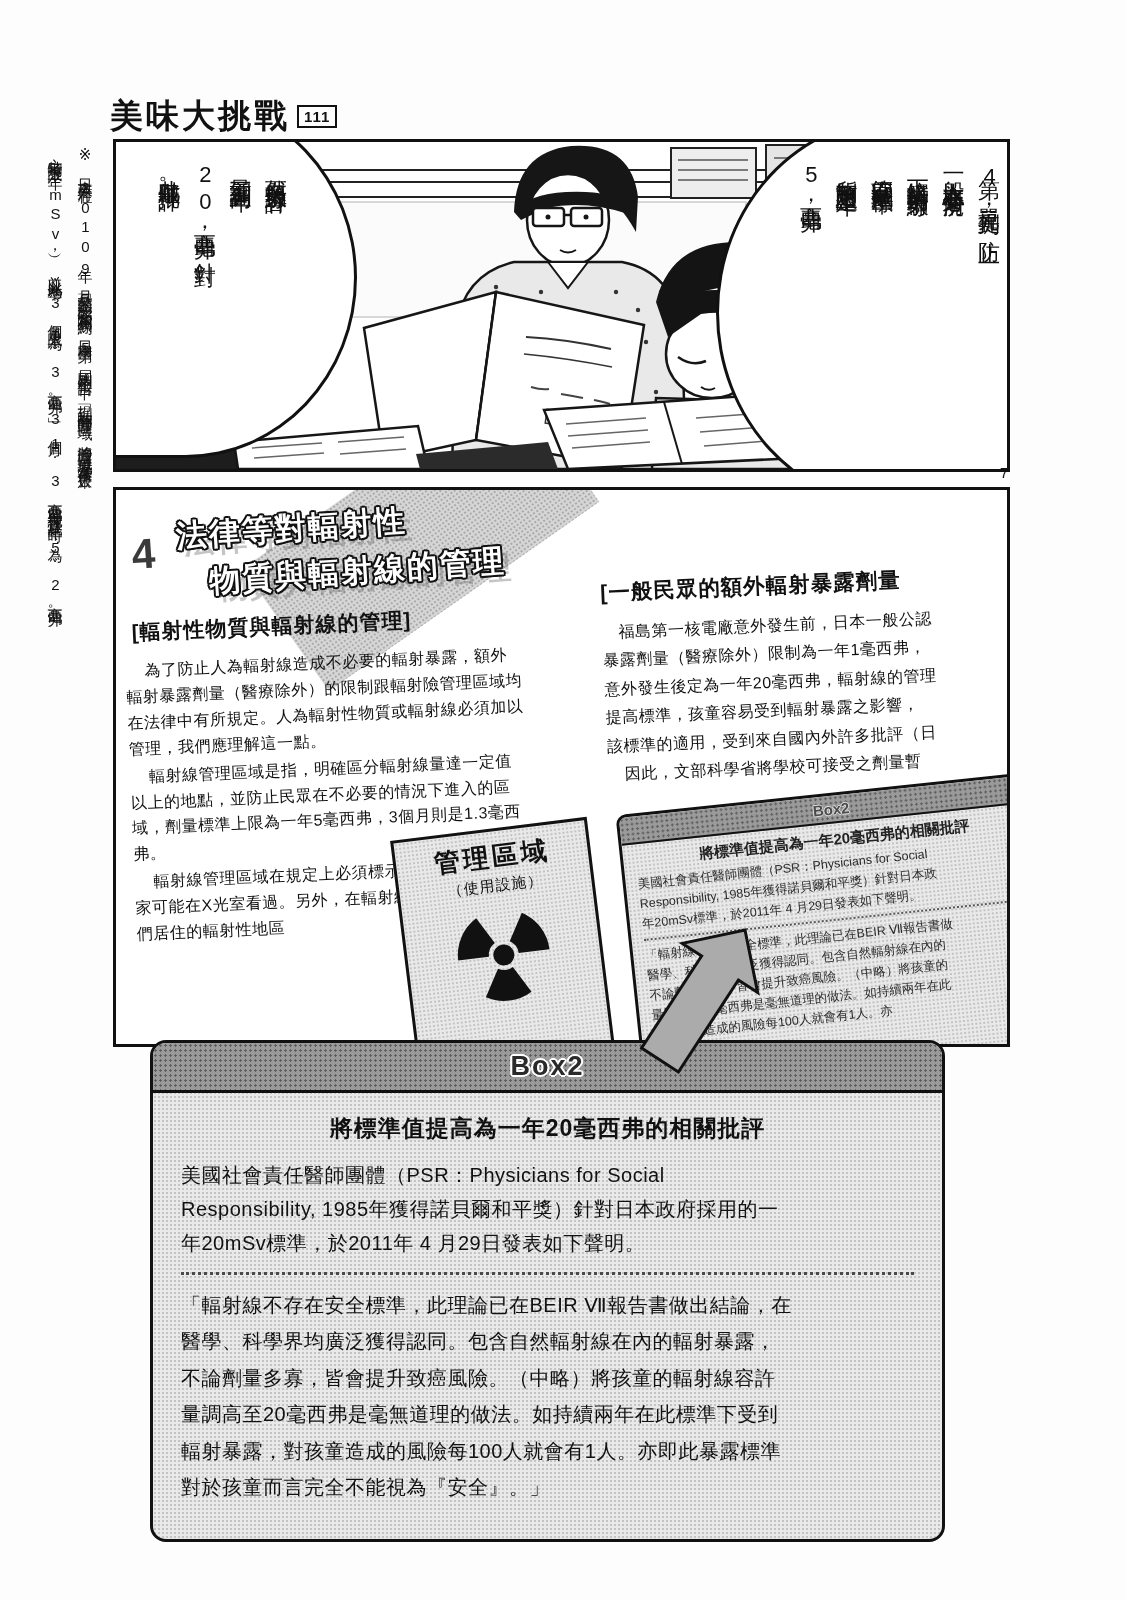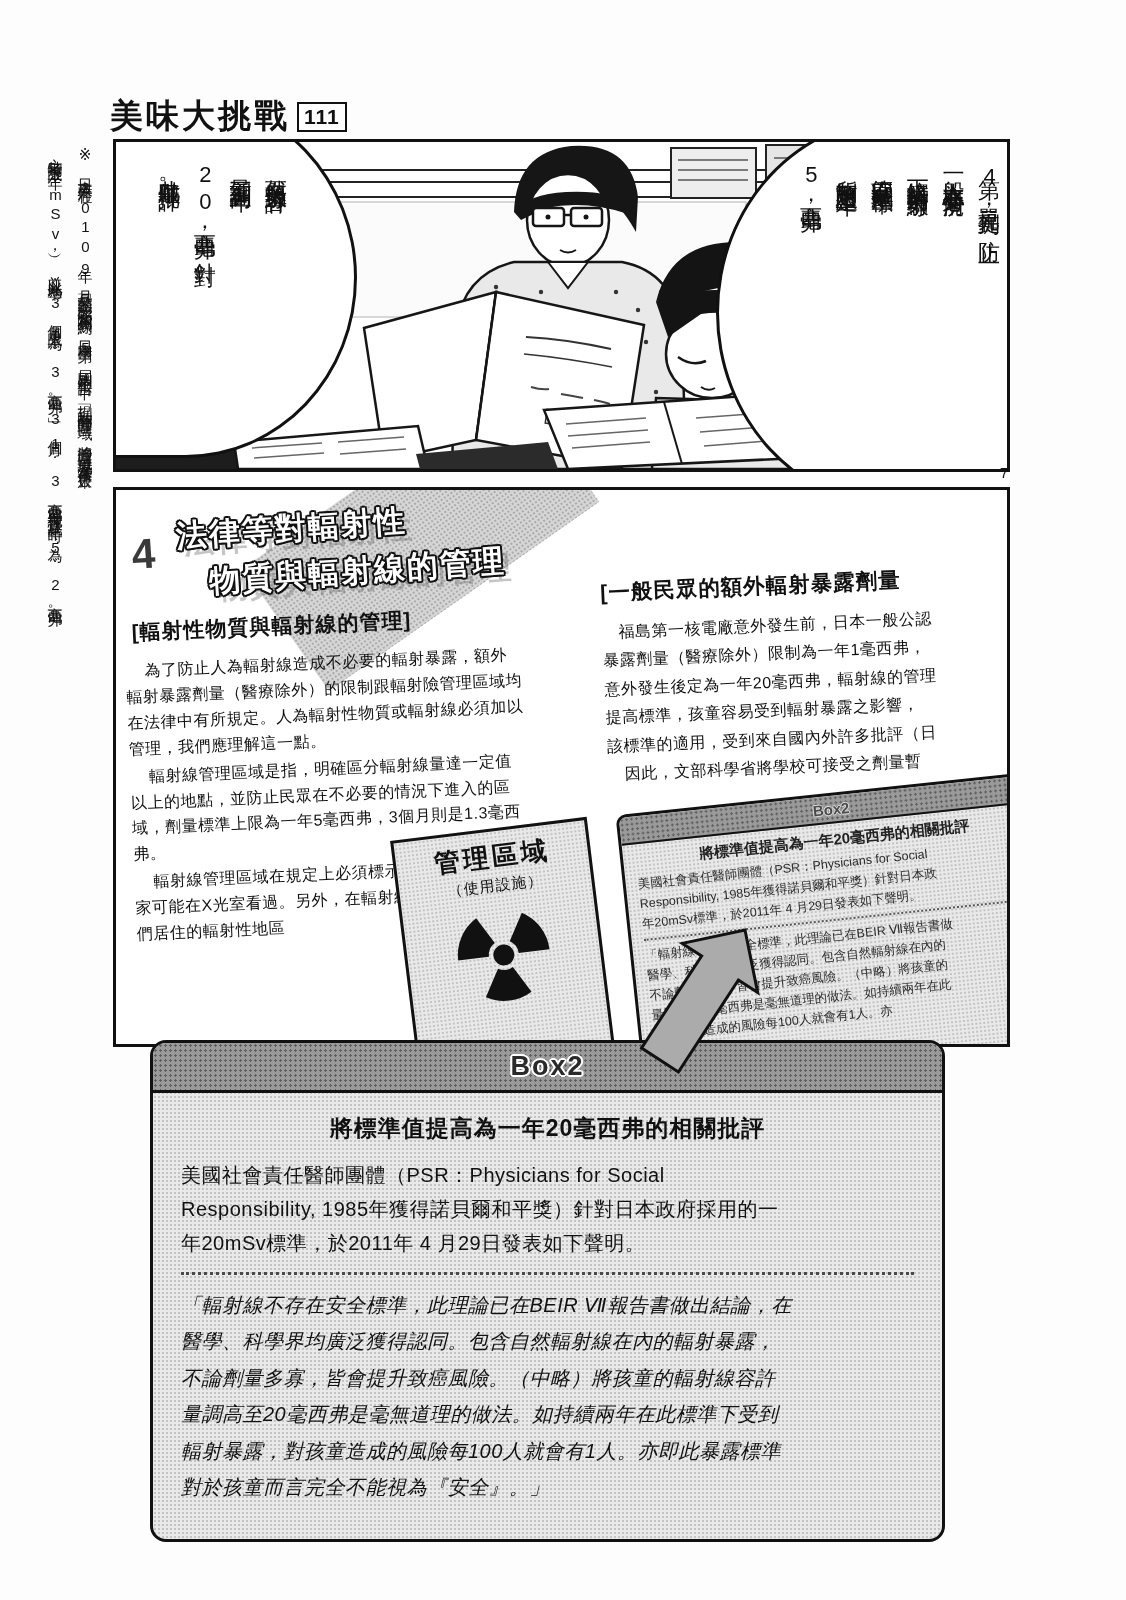--- a/index.html
+++ b/index.html
@@ -6,21 +6,21 @@
   body{
     width:1126px;height:1600px;position:relative;background:#fdfdfd;
     font-family:"Liberation Sans","DejaVu Sans",sans-serif;color:#111;
     overflow:hidden;
   }
   .vtext{writing-mode:vertical-rl;text-orientation:upright;white-space:pre-line;}
 
   
   .title-bar{position:absolute;left:110px;top:94px;display:flex;align-items:center;}
   .title-text{font-size:33px;font-weight:bold;letter-spacing:3px;text-align:center;}
-  .volume-badge{border:2.5px solid #111;font-size:21px;font-weight:bold;
+  .volume-badge{border:2.5px solid #111;font-size:15px;font-weight:bold;
     padding:1px 5px;margin-left:7px;letter-spacing:1px;}
 
   
   .margin-col{position:absolute;font-size:15px;letter-spacing:2.5px;line-height:1.0;height:1130px;}
   .margin-col-1{left:78px;top:146px;}
   .margin-col-2{left:48px;top:146px;}
 
   
   .panel1{position:absolute;left:113px;top:139px;width:897px;height:333px;
     border:3px solid #111;box-sizing:border-box;background:#fff;overflow:hidden;}
@@ -84,21 +84,21 @@
   
   .box2{position:absolute;left:150px;top:1040px;width:795px;height:502px;z-index:5;
     border:3.5px solid #111;border-radius:16px;box-sizing:border-box;overflow:hidden;}
   .box2-header{height:47px;border-bottom:3px solid #111;display:flex;align-items:center;justify-content:center;
     font-size:27px;font-weight:bold;letter-spacing:2px;color:#2a2a2a;
     text-shadow:2px 0 #fff,-2px 0 #fff,0 2px #fff,0 -2px #fff,1.4px 1.4px #fff,-1.4px -1.4px #fff,1.4px -1.4px #fff,-1.4px 1.4px #fff;}
   .box2-body{padding:12px 28px 0 28px;}
   .box2-title{text-align:center;font-size:23px;font-weight:bold;letter-spacing:1px;margin:8px 0 14px;}
   .box2-intro{font-size:20px;line-height:1.7;white-space:pre-line;letter-spacing:.5px;}
   .box2-sep{border-top:3px dotted #4a4a4a;margin:12px 0 12px;}
-  .box2-quote{font-size:20px;line-height:1.82;white-space:pre-line;letter-spacing:.5px;font-style:italic;}
+  .box2-quote{font-size:20px;line-height:1.82;white-space:pre-line;letter-spacing:.5px;}
 </style>
 </head>
 <body>
 
 <div class="title-bar">
   <span class="title-text">美味大挑戰</span>
   <span class="volume-badge">111</span>
 </div>
 
 <div>

